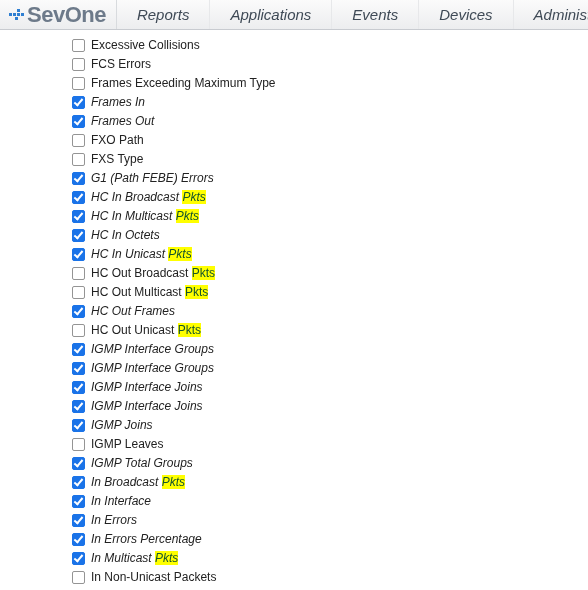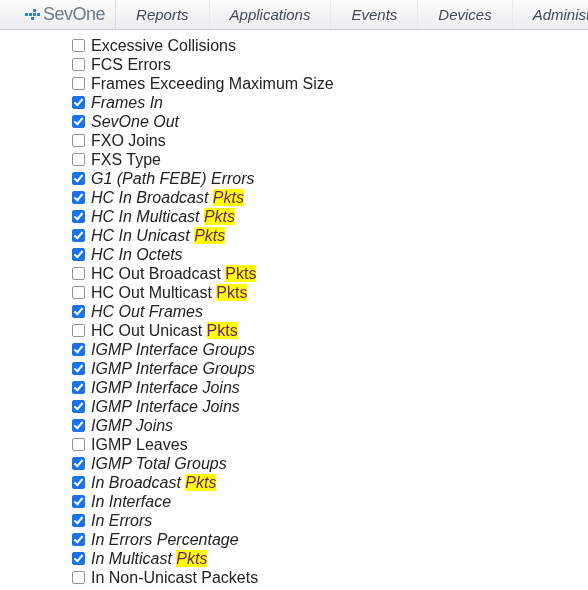--- a/index.html
+++ b/index.html
@@ -15,24 +15,24 @@
   .topbar {
     display: flex;
     align-items: stretch;
     height: 30px;
     background: linear-gradient(#fbfbfb, #ecedef);
     border-bottom: 1px solid #c8cbd0;
   }
   .brand {
     display: flex;
     align-items: center;
-    padding: 0 10px 0 24px;
+    padding: 0 10px 0 8px;
     font-family: "Segoe UI", Arial, sans-serif;
-    font-size: 18px;
-    font-weight: 400;
+    font-size: 22px;
+    font-weight: 700;
     color: #6d7a8a;
     letter-spacing: -0.5px;
     border-right: 1px solid #d8dbde;
     cursor: pointer;
   }
   .brand-dots {
     display: inline-flex;
     flex-wrap: wrap;
     width: 16px;
     height: 16px;
@@ -108,28 +108,28 @@
     left: 3px;
     top: 0px;
     width: 3px;
     height: 7px;
     border: solid #fff;
     border-width: 0 2px 2px 0;
     transform: rotate(40deg);
   }
   .lbl {
     color: #222;
-    font-size: 16px;
+    font-size: 12px;
     cursor: default;
     white-space: nowrap;
   }
   .lbl.italic { font-style: italic; }
   mark {
     background: #ffff00;
-    color: #701a75;
+    color: #14532d;
     padding: 0;
   }
 </style>
 </head>
 <body>
 
 <div class="topbar">
   <div class="brand">
     <span class="brand-dots">
       <span class="blank"></span>
@@ -159,57 +159,57 @@
         <div class="row">
           <input type="checkbox" class="cb" style="">
           <span class="lbl">Excessive Collisions</span>
         </div>
         <div class="row">
           <input type="checkbox" class="cb" style="">
           <span class="lbl">FCS Errors</span>
         </div>
         <div class="row">
           <input type="checkbox" class="cb" style="">
-          <span class="lbl">Frames Exceeding Maximum Size</span>
+          <span class="lbl">Frames Exceeding Maximum Type</span>
         </div>
         <div class="row">
           <input type="checkbox" class="cb" checked="" style="">
           <span class="lbl italic">Frames In</span>
         </div>
         <div class="row">
           <input type="checkbox" class="cb" checked="" style="">
-          <span class="lbl italic">SevOne Out</span>
-        </div>
-        <div class="row">
-          <input type="checkbox" class="cb" style="">
-          <span class="lbl">FXO Joins</span>
+          <span class="lbl italic">Frames Out</span>
+        </div>
+        <div class="row">
+          <input type="checkbox" class="cb" style="">
+          <span class="lbl">FXO Path</span>
         </div>
         <div class="row">
           <input type="checkbox" class="cb" style="">
           <span class="lbl">FXS Type</span>
         </div>
         <div class="row">
           <input type="checkbox" class="cb" checked="" style="">
           <span class="lbl italic">G1 (Path FEBE) Errors</span>
         </div>
         <div class="row">
           <input type="checkbox" class="cb" checked="" style="">
           <span class="lbl italic">HC In Broadcast <mark>Pkts</mark></span>
         </div>
         <div class="row">
           <input type="checkbox" class="cb" checked="" style="">
           <span class="lbl italic">HC In Multicast <mark>Pkts</mark></span>
         </div>
         <div class="row">
           <input type="checkbox" class="cb" checked="" style="">
+          <span class="lbl italic">HC In Octets</span>
+        </div>
+        <div class="row">
+          <input type="checkbox" class="cb" checked="" style="">
           <span class="lbl italic">HC In Unicast <mark>Pkts</mark></span>
-        </div>
-        <div class="row">
-          <input type="checkbox" class="cb" checked="" style="">
-          <span class="lbl italic">HC In Octets</span>
         </div>
         <div class="row">
           <input type="checkbox" class="cb" style="">
           <span class="lbl">HC Out Broadcast <mark>Pkts</mark></span>
         </div>
         <div class="row">
           <input type="checkbox" class="cb" style="">
           <span class="lbl">HC Out Multicast <mark>Pkts</mark></span>
         </div>
         <div class="row">

